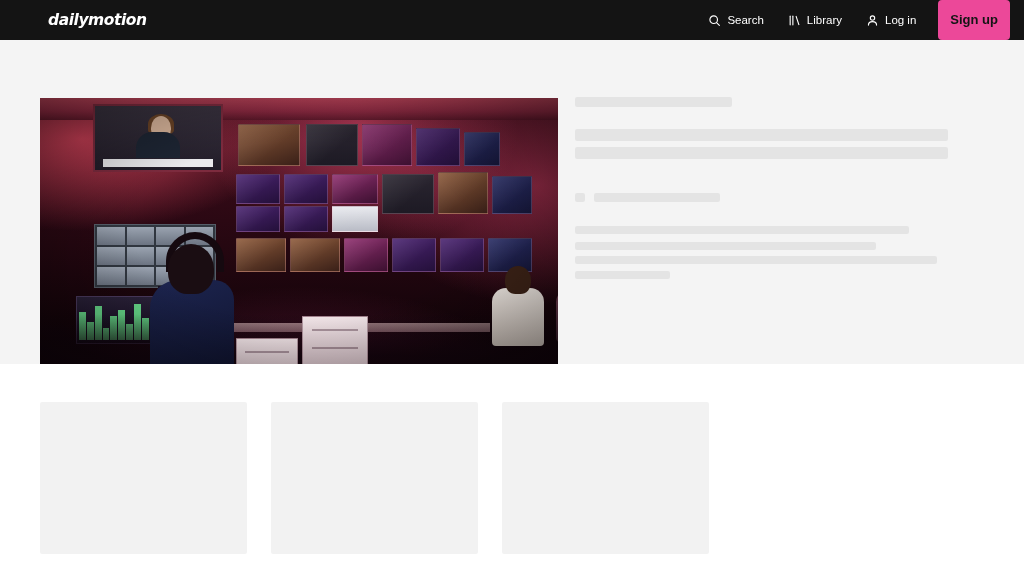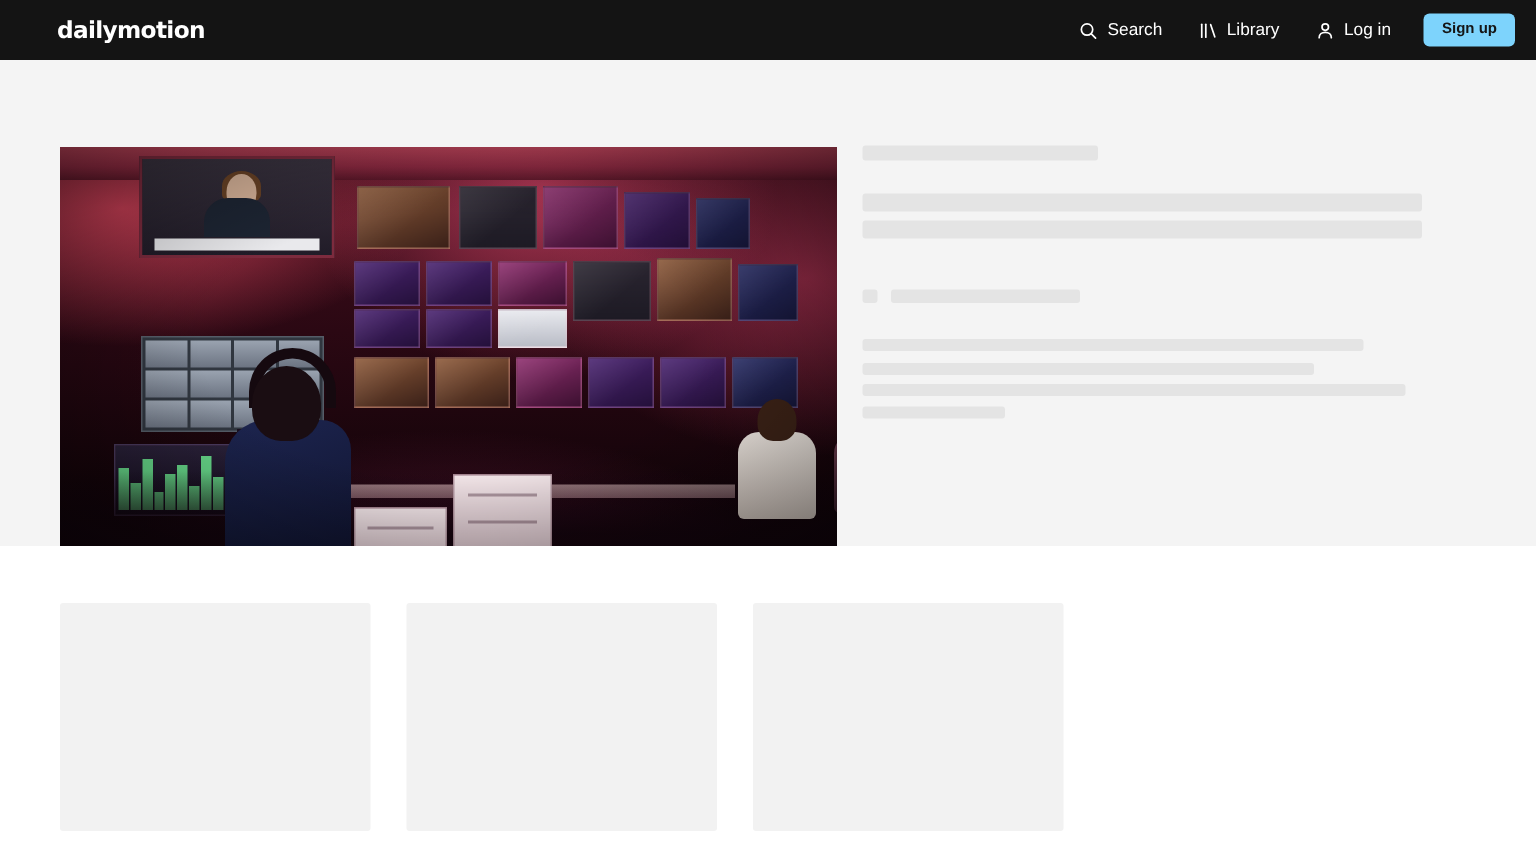--- a/index.html
+++ b/index.html
@@ -16,28 +16,29 @@
     position: absolute;
     top: 0; left: 0;
     width: 1024px;
     height: 40px;
     background: #141414;
     display: flex;
     align-items: center;
   }
   .logo {
     position: absolute;
-    left: 38px;
+    left: 48px;
     top: 11px;
     color: #ffffff;
     font-size: 15.5px;
     font-weight: 700;
     letter-spacing: -0.45px;
     line-height: 18px;
     font-family: "DejaVu Sans", sans-serif;
+    font-style: italic;
   }
   .nav {
     position: absolute;
     right: 14px;
     top: 0;
     height: 40px;
     display: flex;
     align-items: center;
     gap: 0px;
   }
@@ -46,30 +47,30 @@
     align-items: center;
     gap: 6px;
     color: #ffffff;
     font-size: 11.5px;
     padding: 6px 12px;
     cursor: pointer;
     white-space: nowrap;
   }
   .nav-item svg { display: block; flex: 0 0 auto; }
   .signup-btn {
-    background: #7dd3fc;
+    background: #ec4899;
     color: #151515;
-    font-size: 10px;
+    font-size: 13px;
     font-weight: 700;
     border: none;
     border-radius: 4px;
     padding: 6px 12px;
     margin-left: 10px;
     cursor: pointer;
-    height: 22px;
+    height: 40px;
     line-height: 10px;
     font-family: "Liberation Sans", sans-serif;
   }
 
   
   .top-band {
     position: absolute;
     top: 40px; left: 0;
     width: 1024px;
     height: 324px;

